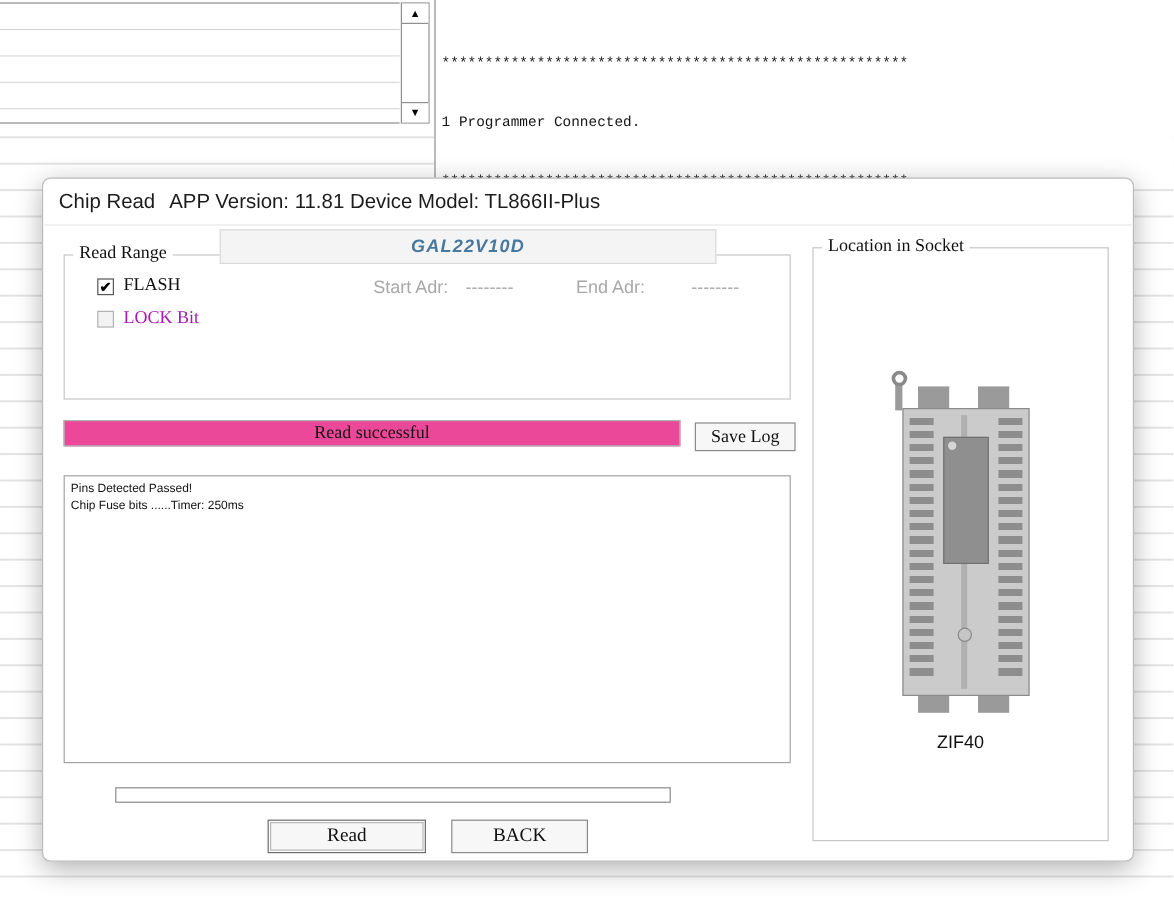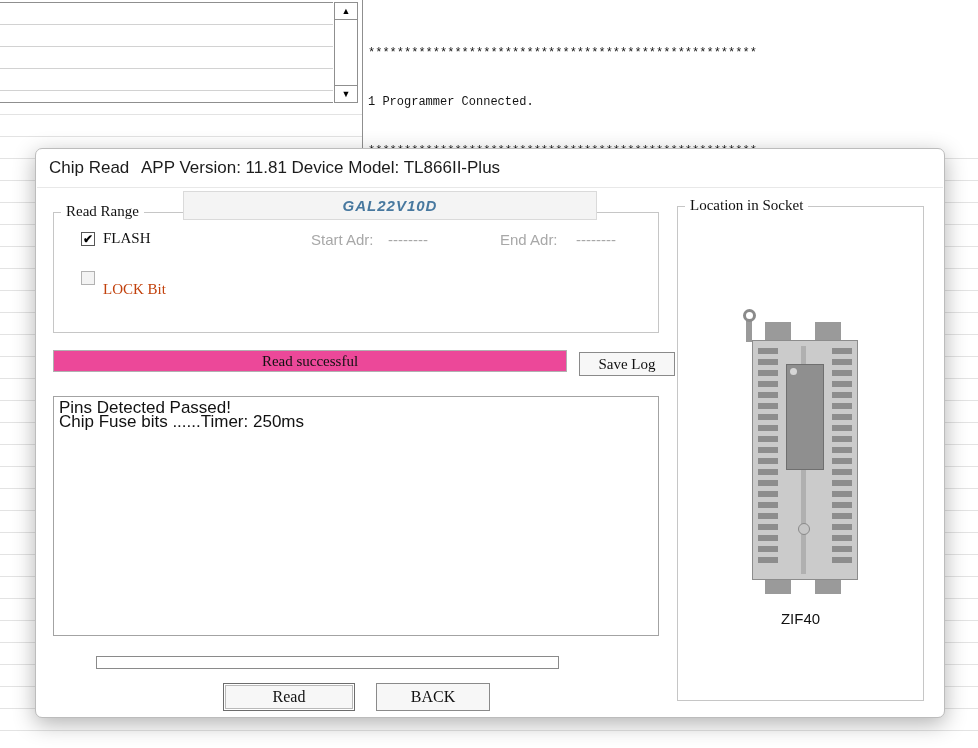--- a/index.html
+++ b/index.html
@@ -72,47 +72,47 @@
   .cb-row { position:absolute; display:flex; align-items:center; gap:8px; }
   .row-flash { left:45px; top:81px; }
   .row-lock  { left:45px; top:108px; }
   .checkbox {
     width:14px; height:14px; border:1px solid #565656; background:#fff;
     display:flex; align-items:center; justify-content:center;
     font-size:12px; font-weight:bold; color:#000; line-height:1; cursor:default;
   }
   .checkbox.disabled { border-color:#b2b2b2; background:#f3f3f3; }
   .cb-label { font-family:"Liberation Serif", serif; font-size:15px; color:#111; }
-  .cb-label.disabled { color:#c2410c;margin-top:24px; }
+  .cb-label.disabled { color:#a21caf; }
 
   .adr { position:absolute; font-family:Liberation Sans, sans-serif; font-size:15px; color:#a8a8a8; top:82px; }
   .adr-start-label { left:275px; } .adr-start-value { left:352px; }
-  .adr-end-label { left:464px; } .adr-end-value { left:540px; }
+  .adr-end-label { left:444px; } .adr-end-value { left:540px; }
 
   .status-bar {
     position:absolute; left:17px; top:201px; width:514px; height:22px;
     background:#ec4899; border:1px solid #b0b0b0;
     display:flex; align-items:center; justify-content:center;
   }
   .status-text { font-family:"Liberation Serif", serif; font-size:15px; color:#111; }
 
   .btn {
     position:absolute; background:#f7f7f7; border:1px solid #8a8a8a;
     display:flex; align-items:center; justify-content:center;
     font-family:"Liberation Serif", serif; color:#111; cursor:default;
   }
-  .btn-savelog { left:543px; top:203px; width:96px; height:24px; font-size:15px; }
+  .btn-savelog { left:543px; top:203px; width:84px; height:24px; font-size:15px; }
   .btn-read { left:187px; top:534px; width:132px; height:28px; font-size:16px;
     border-color:#6d6d6d; box-shadow: inset 0 0 0 1px #ffffff, inset 0 0 0 2px #b9b9b9; }
   .btn-back { left:340px; top:534px; width:114px; height:28px; font-size:16px; }
 
   .log-area {
     position:absolute; left:17px; top:247px; width:606px; height:240px;
     border:1px solid #a3a3a3; background:#fff; padding:4px 5px;
-    font-size:17px; line-height:14px; color:#111;
+    font-size:10px; line-height:14px; color:#111;
   }
 
   .progress {
     position:absolute; left:60px; top:507px; width:463px; height:13px;
     border:1px solid #8a8a8a; background:#fff;
   }
 
   
   .zif { position:absolute; left:0; top:0; width:100%; height:100%; }
   .zif div { position:absolute; }

